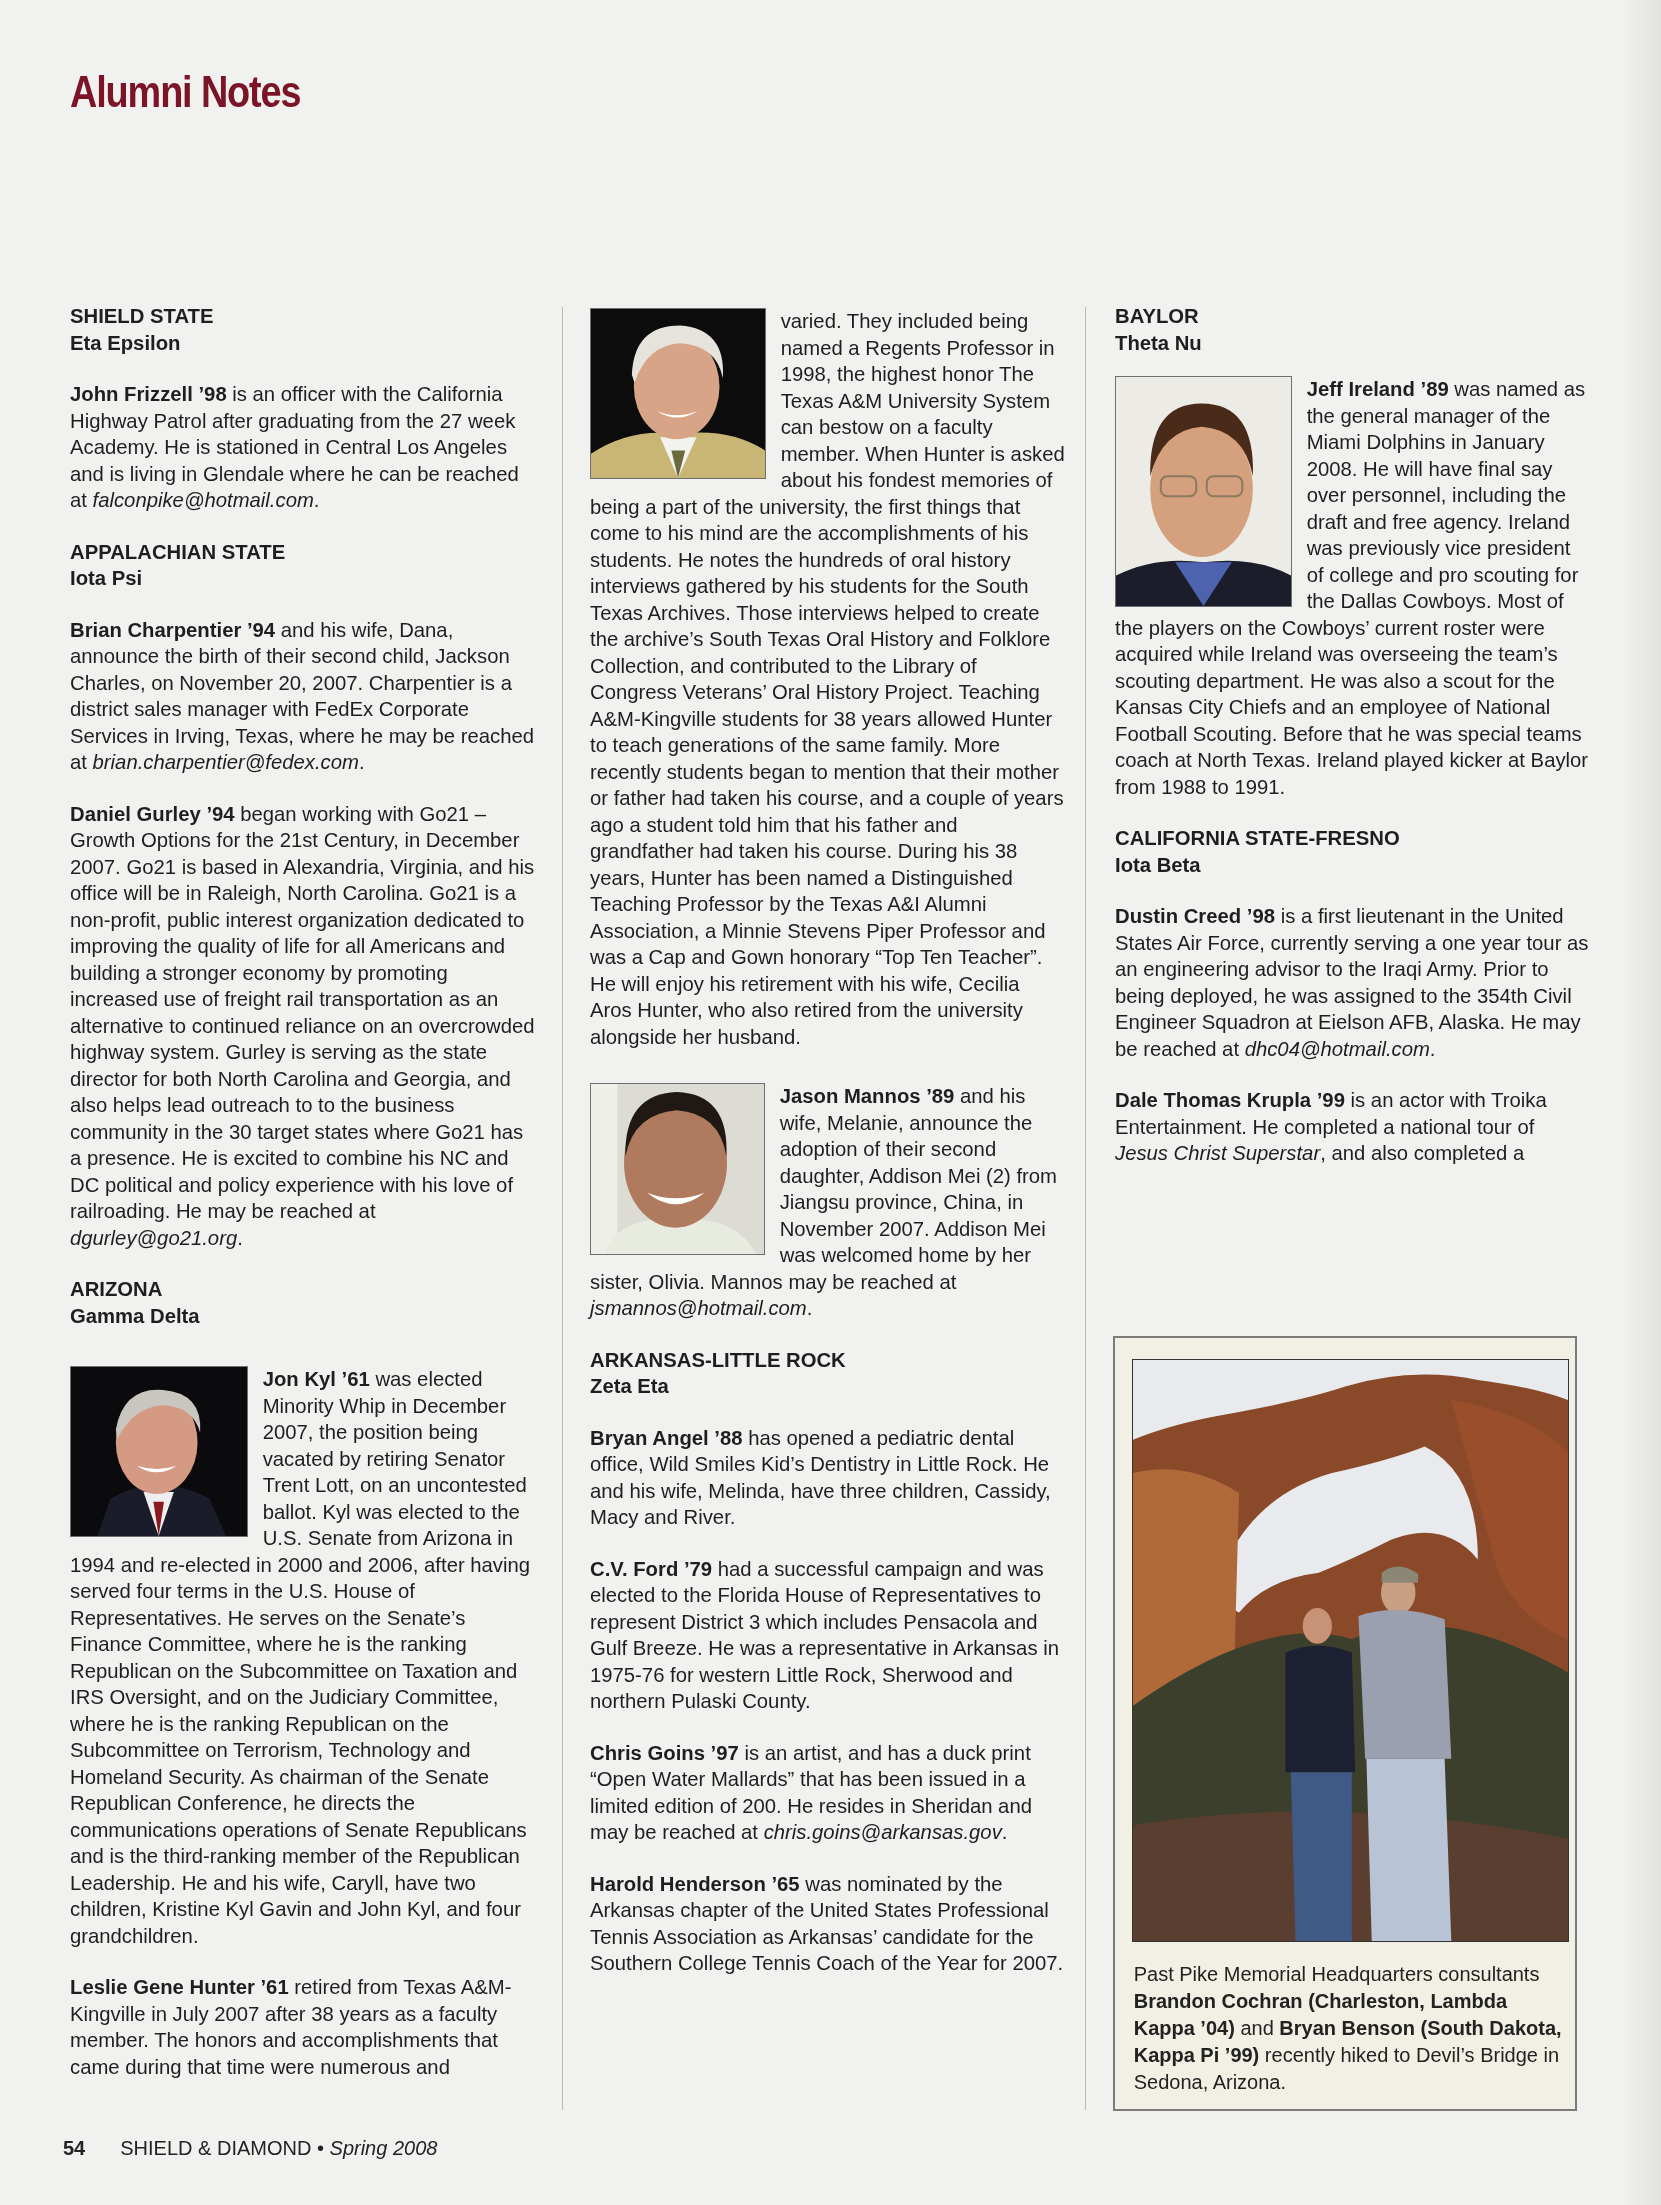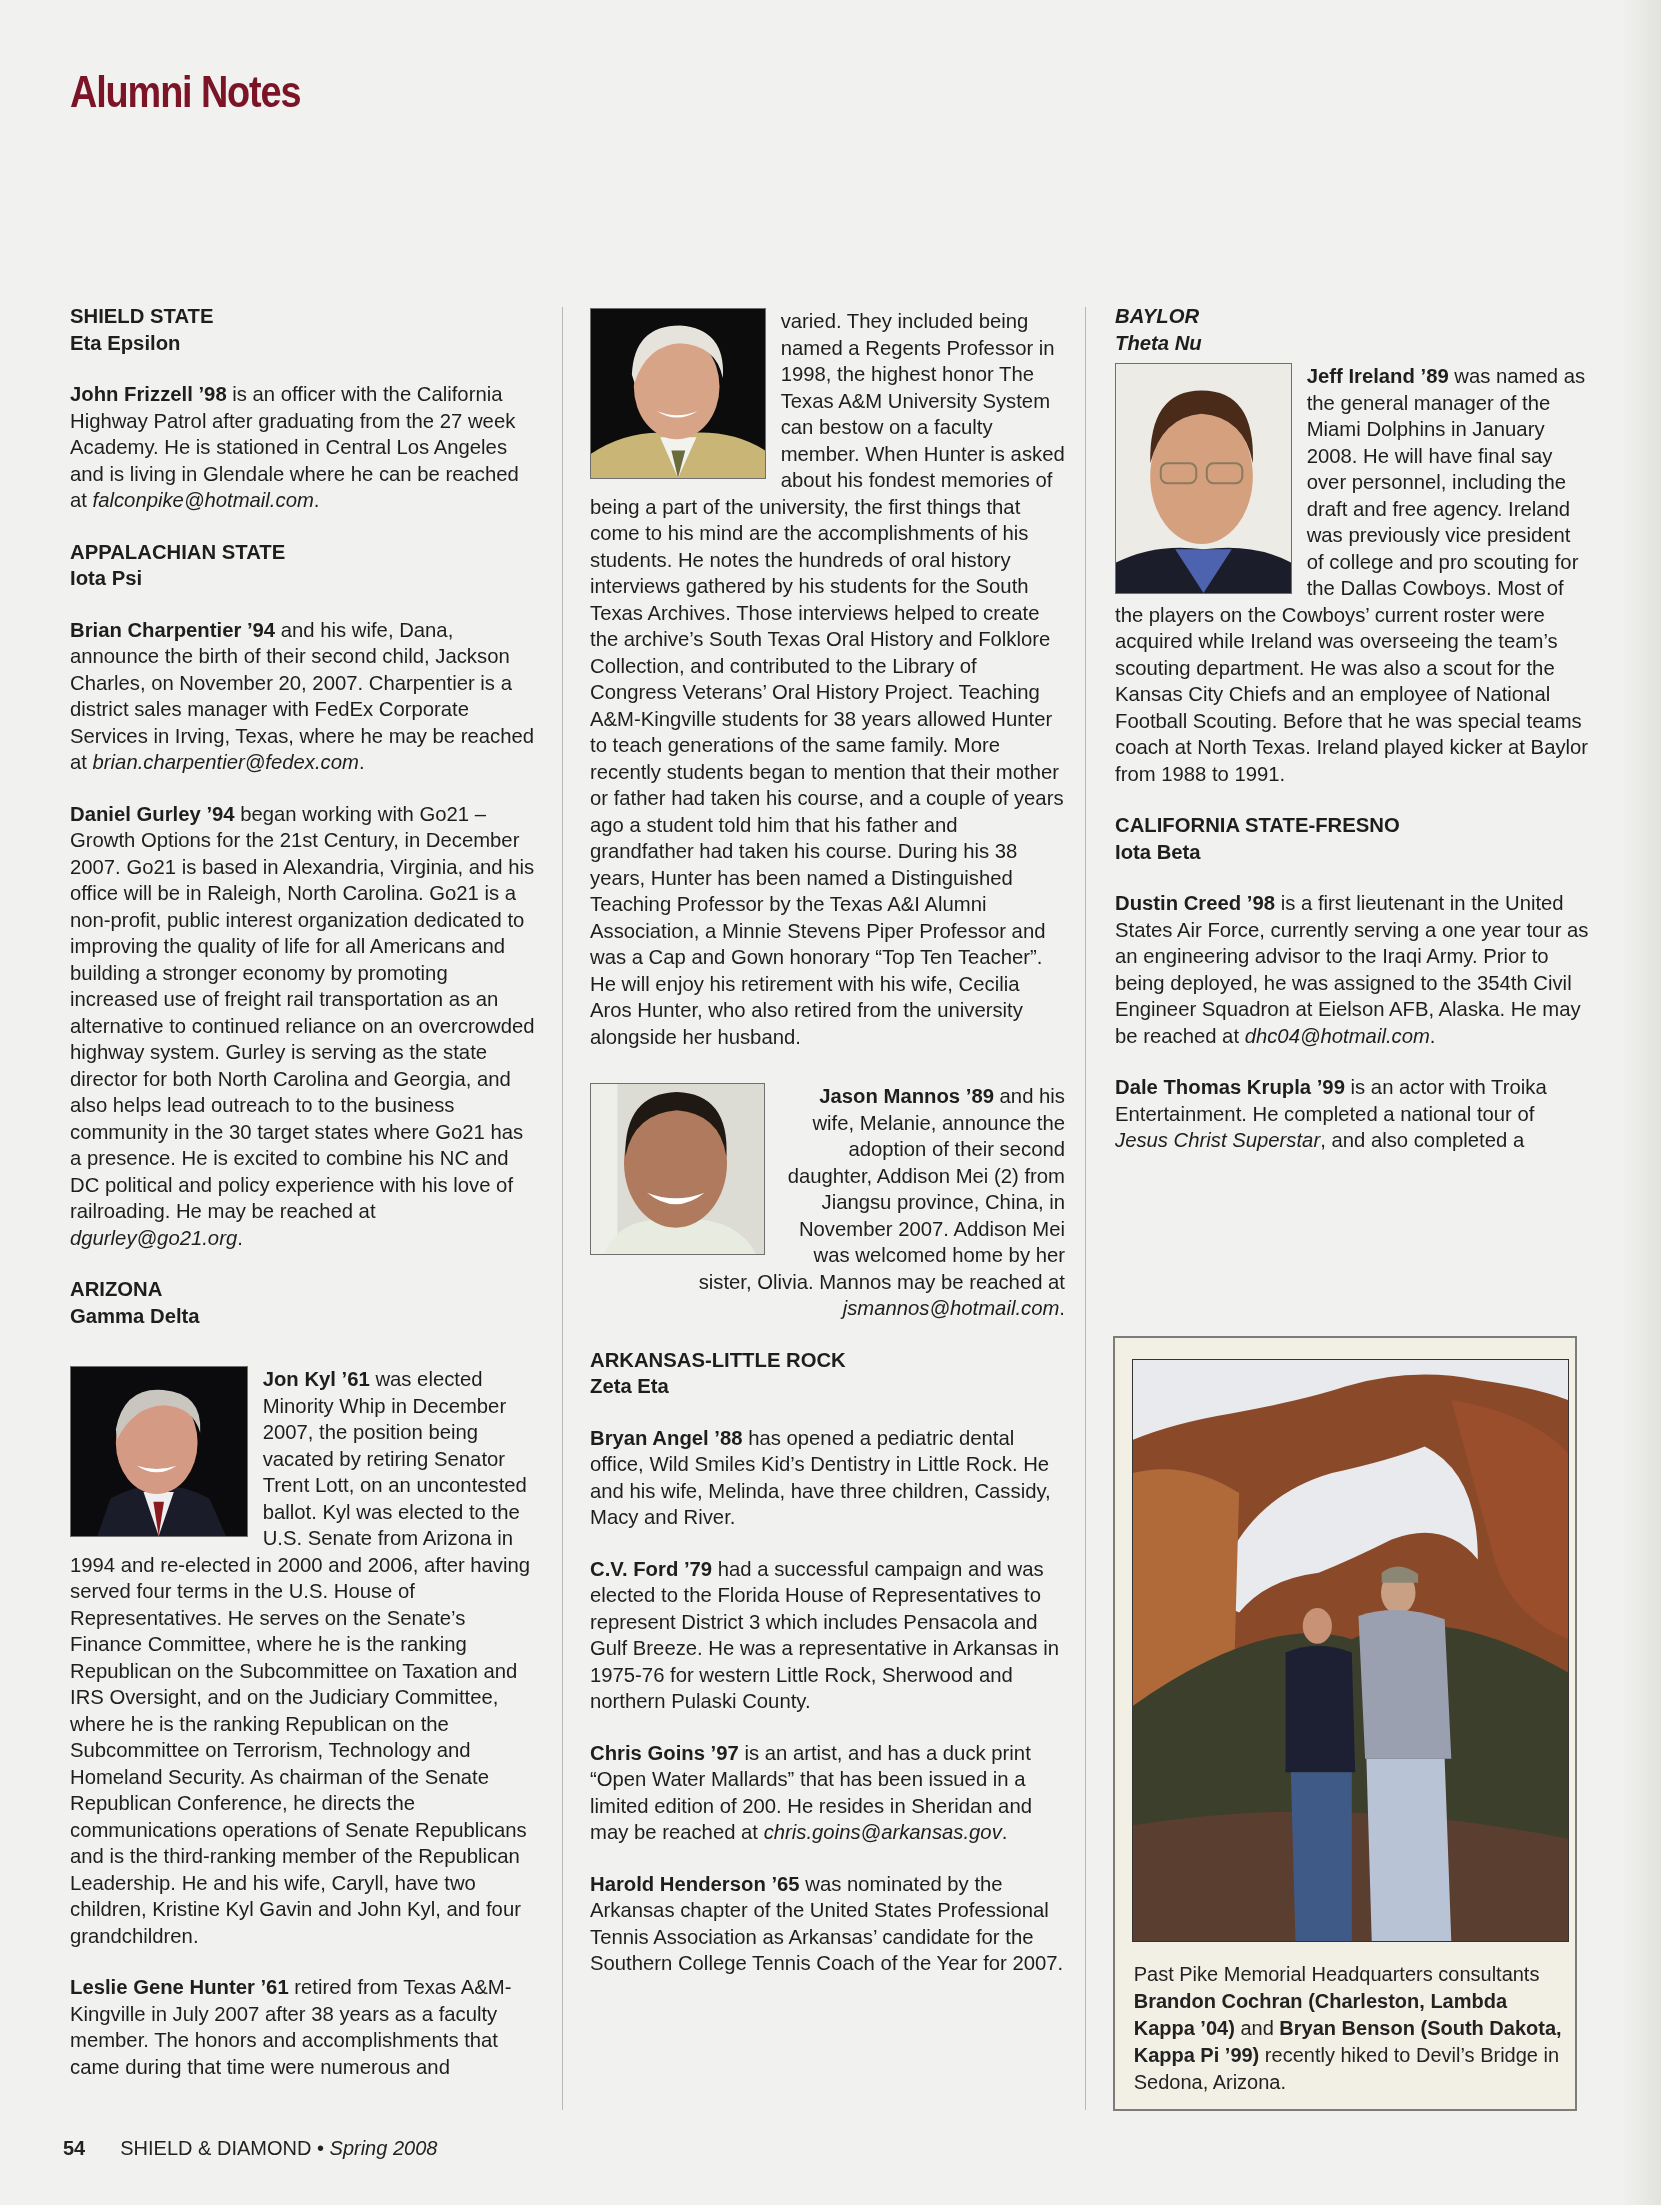--- a/index.html
+++ b/index.html
@@ -108,21 +108,21 @@
         <path d="M0 257 L0 220 Q60 180 132 190 Q210 180 264 215 L264 257 Z" fill="#c9b676"></path>
         <path d="M105 195 L132 257 L160 195 Z" fill="#f2f2ee"></path>
         <path d="M122 215 L132 257 L143 215 Z" fill="#6b6a3c"></path>
         <ellipse cx="130" cy="118" rx="65" ry="80" fill="#d8a487"></ellipse>
         <path d="M62 100 Q65 25 135 25 Q205 30 200 105 Q190 55 135 52 Q85 55 66 112 Z" fill="#e6e3dc"></path>
         <path d="M100 155 Q130 175 162 155 Q130 168 100 155 Z" fill="#fff"></path>
       </svg>
     </span><span>varied. They included being named a Regents Professor in 1998, the highest honor The Texas A&amp;M University System can bestow on a faculty member. When Hunter is asked about his fondest memories of being a part of the university, the first things that come to his mind are the accomplishments of his students. He notes the hundreds of oral history interviews gathered by his students for the South Texas Archives. Those interviews helped to create the archive’s South Texas Oral History and Folklore Collection, and contributed to the Library of Congress Veterans’ Oral History Project. Teaching A&amp;M-Kingville students for 38 years allowed Hunter to teach generations of the same family. More recently students began to mention that their mother or father had taken his course, and a couple of years ago a student told him that his father and grandfather had taken his course. During his 38 years, Hunter has been named a Distinguished Teaching Professor by the Texas A&amp;I Alumni Association, a Minnie Stevens Piper Professor and was a Cap and Gown honorary “Top Ten Teacher”. He will enjoy his retirement with his wife, Cecilia Aros Hunter, who also retired from the university alongside her husband.</span>
   </p>
   <div class="clear"></div>
-  <p class="entry" style="margin-top:8px;text-align:right;">
+  <p class="entry" style="margin-top:8px;">
     <span class="photo" style="width:175px;height:172px;">
       <svg viewBox="0 0 262 258" preserveAspectRatio="none">
         <rect width="262" height="258" fill="#dcdcd4"></rect>
         <rect x="0" y="0" width="40" height="258" fill="#efefea"></rect>
         <path d="M20 258 Q40 200 131 205 Q220 200 250 258 Z" fill="#e8ece0"></path>
         <ellipse cx="128" cy="120" rx="78" ry="98" fill="#b07a5e"></ellipse>
         <path d="M52 110 Q50 15 130 12 Q210 15 205 110 Q195 45 130 40 Q65 45 52 110 Z" fill="#1f1813"></path>
         <path d="M85 165 Q128 200 172 165 Q128 182 85 165 Z" fill="#fff"></path>
       </svg>
     </span><span class="name">Jason Mannos ’89</span><span> and his wife, Melanie, announce the adoption of their second daughter, Addison Mei (2) from Jiangsu province, China, in November 2007. Addison Mei was welcomed home by her sister, Olivia. Mannos may be reached at </span><span class="email">jsmannos@hotmail.com</span><span>.</span>
@@ -133,21 +133,21 @@
     <p class="chap">ARKANSAS-LITTLE ROCK</p>
     <p class="chap">Zeta Eta</p>
   </div>
   <p class="entry"><span class="name">Bryan Angel ’88</span><span> has opened a pediatric dental office, Wild Smiles Kid’s Dentistry in Little Rock. He and his wife, Melinda, have three children, Cassidy, Macy and River.</span></p>
   <p class="entry"><span class="name">C.V. Ford ’79</span><span> had a successful campaign and was elected to the Florida House of Representatives to represent District 3 which includes Pensacola and Gulf Breeze. He was a representative in Arkansas in 1975-76 for western Little Rock, Sherwood and northern Pulaski County.</span></p>
   <p class="entry"><span class="name">Chris Goins ’97</span><span> is an artist, and has a duck print “Open Water Mallards” that has been issued in a limited edition of 200. He resides in Sheridan and may be reached at </span><span class="email">chris.goins@arkansas.gov</span><span>.</span></p>
   <p class="entry"><span class="name">Harold Henderson ’65</span><span> was nominated by the Arkansas chapter of the United States Professional Tennis Association as Arkansas’ candidate for the Southern College Tennis Coach of the Year for 2007.</span></p>
 </div>
 
 <div class="col col3">
-  <div class="chap-block" style="margin-bottom:7px;font-style:italic;">
+  <div class="chap-block" style="margin-bottom:20px;">
     <p class="chap">BAYLOR</p>
     <p class="chap">Theta Nu</p>
   </div>
   <p class="entry">
     <span class="photo" style="width:177px;height:231px;">
       <svg viewBox="0 0 266 346" preserveAspectRatio="none">
         <rect width="266" height="346" fill="#ecebe6"></rect>
         <path d="M0 346 L0 300 Q60 270 133 280 Q210 270 266 300 L266 346 Z" fill="#1c1d2b"></path>
         <path d="M90 280 L133 346 L176 280 Z" fill="#4d63b0"></path>
         <ellipse cx="130" cy="170" rx="78" ry="102" fill="#d4a07e"></ellipse>

